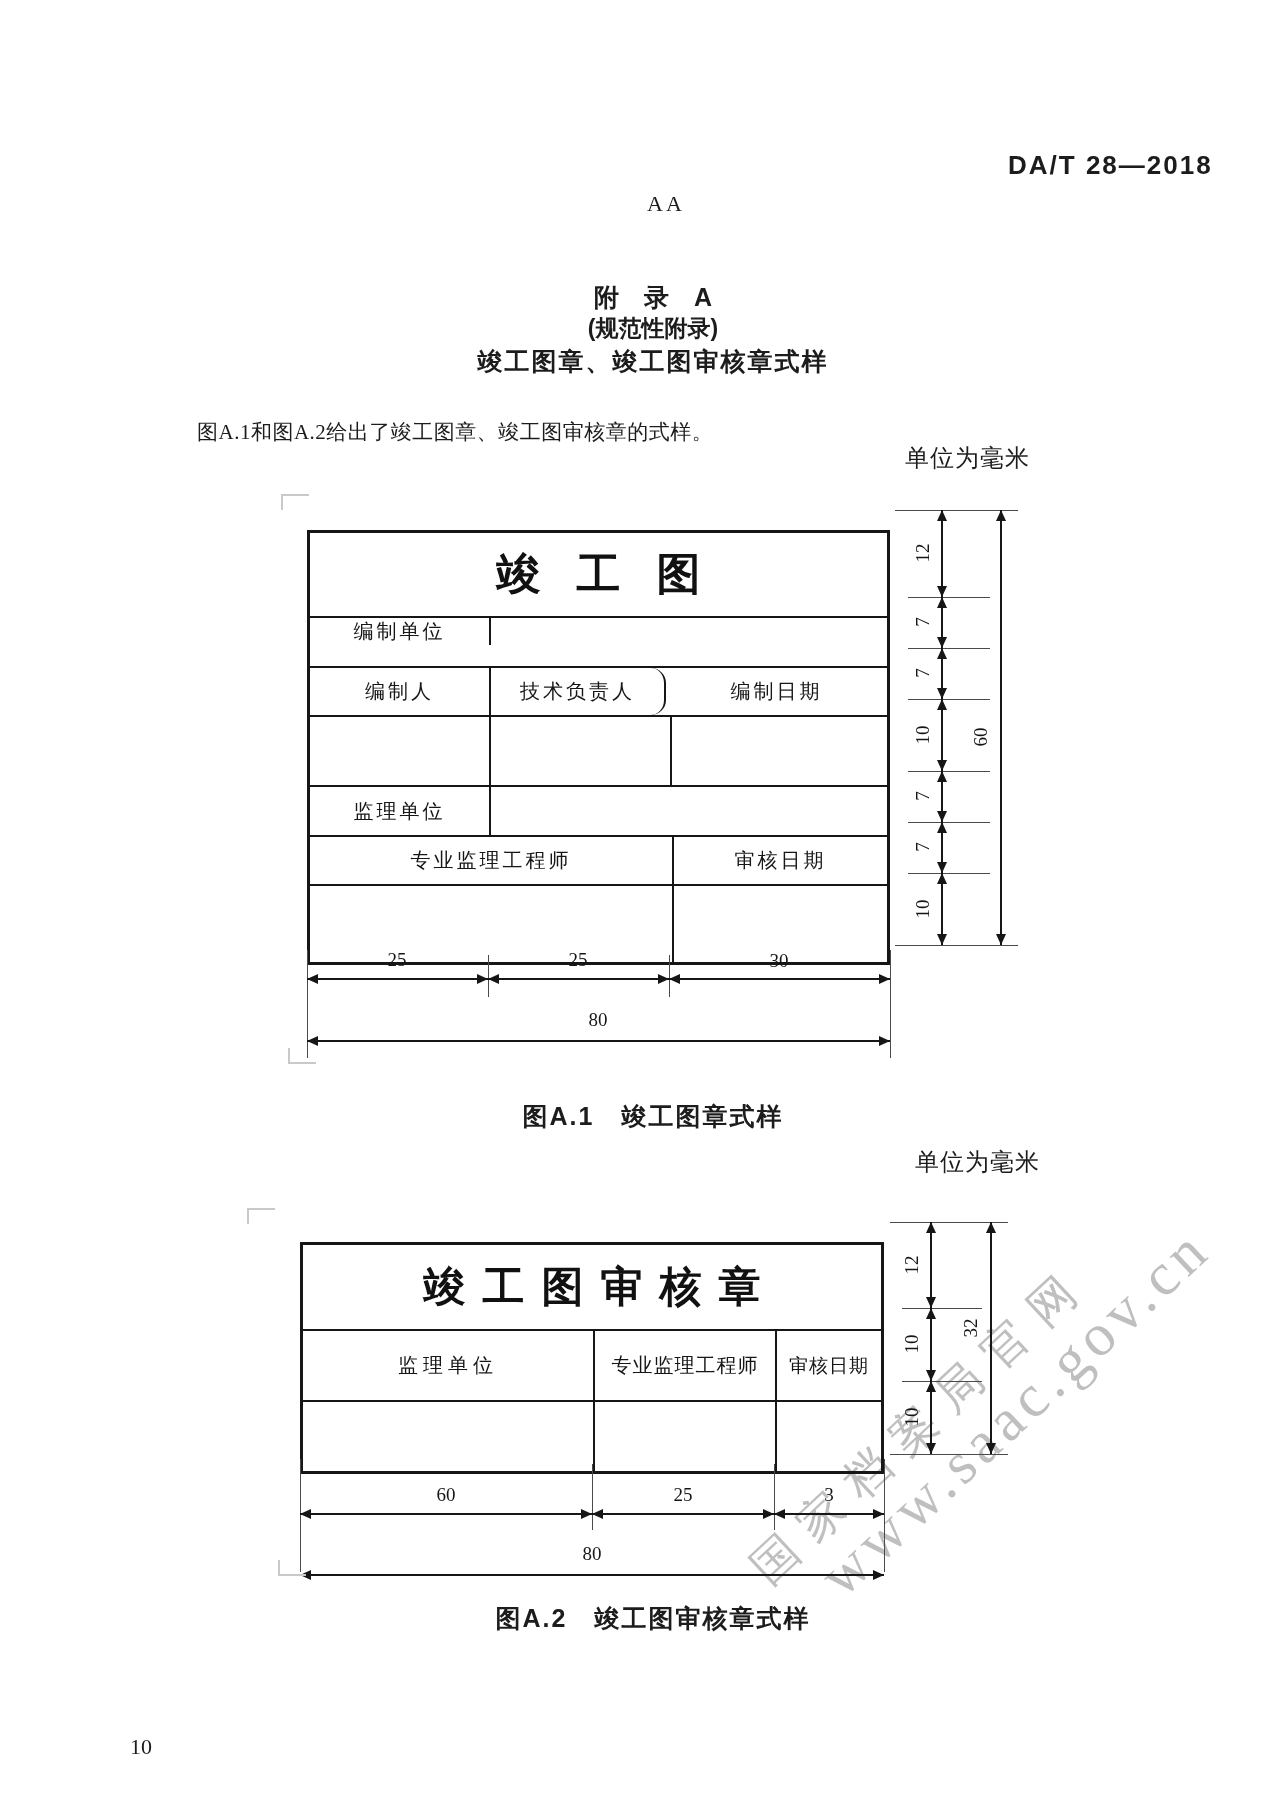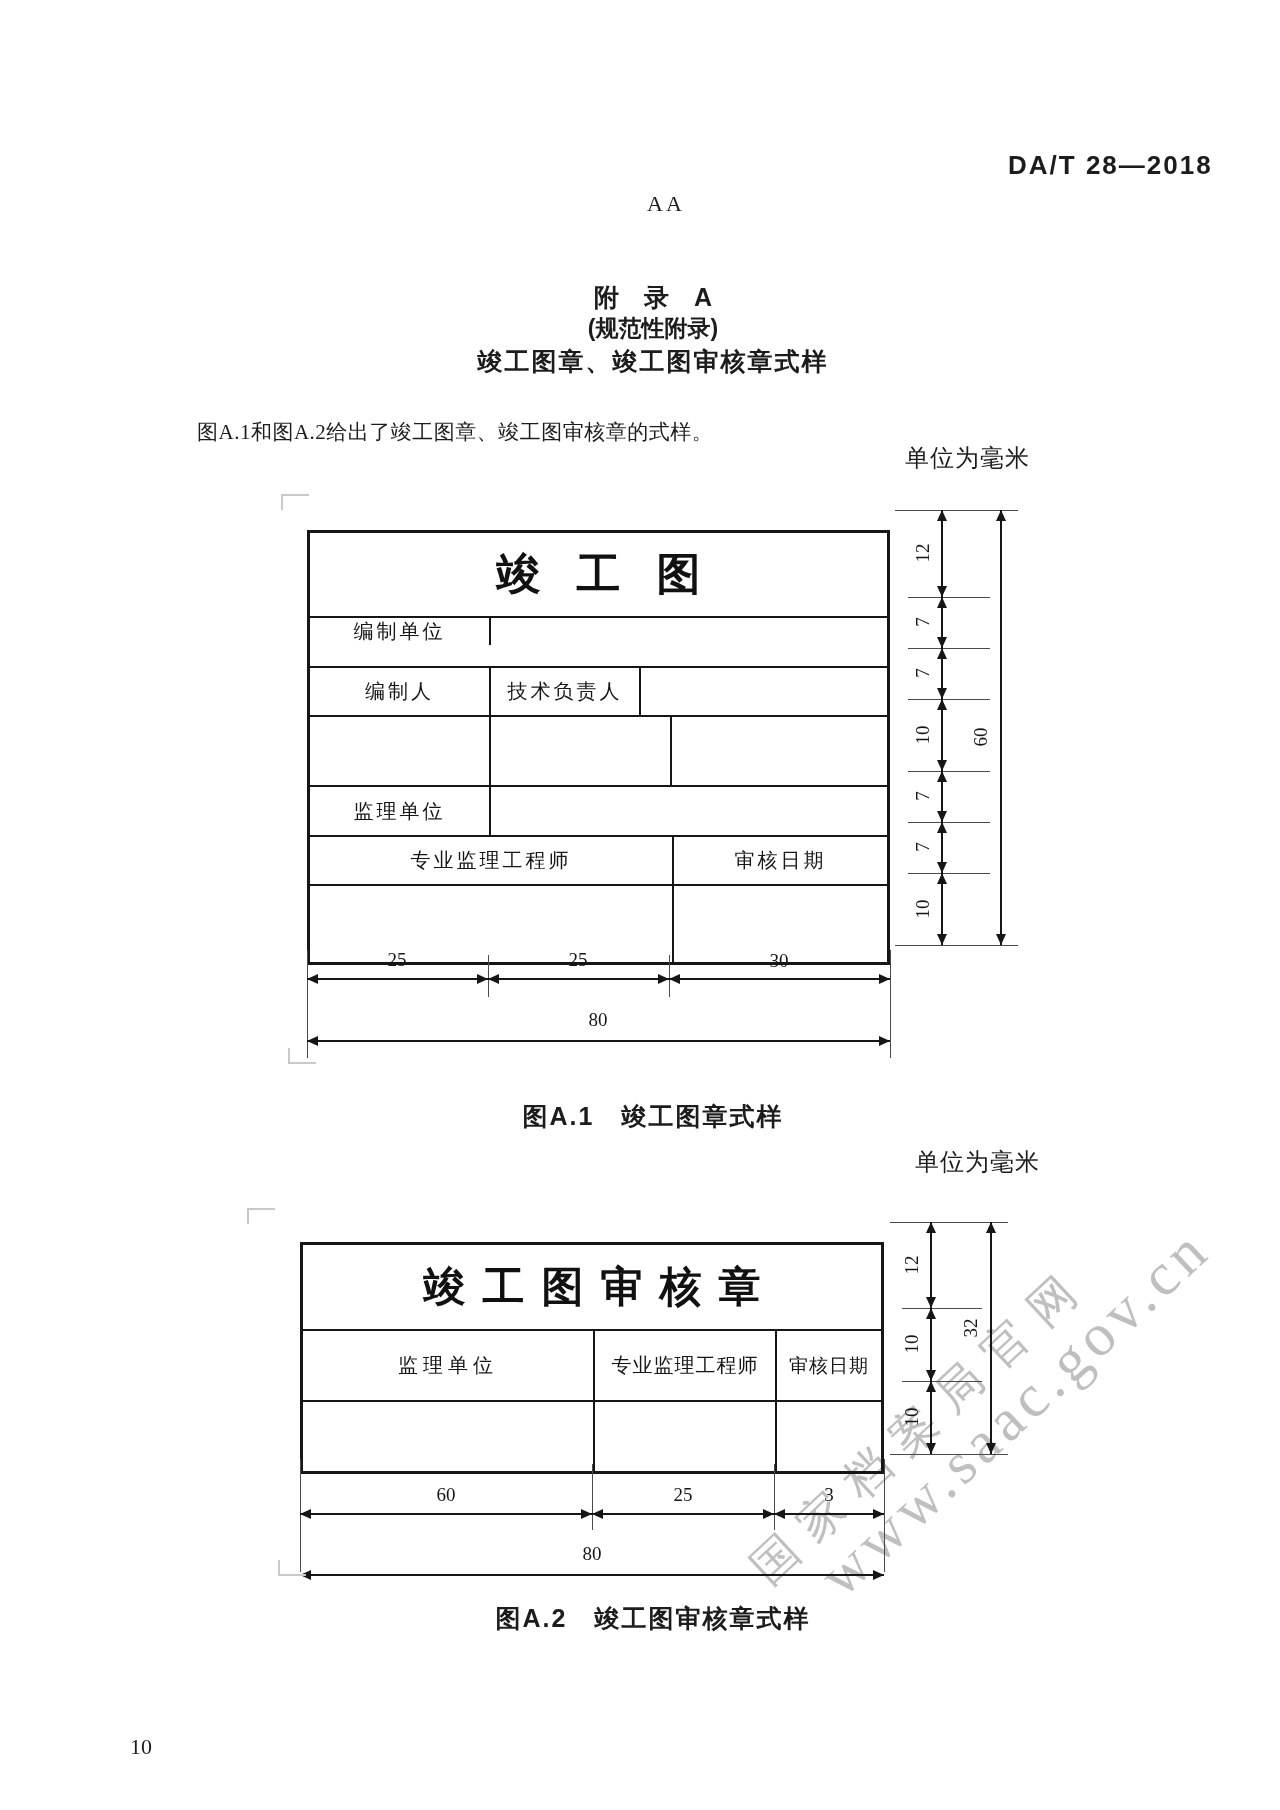--- a/index.html
+++ b/index.html
@@ -73,21 +73,22 @@
     <div class="tbl" style="left:307px;top:510px;width:583px;height:435px;">
       <div class="trow" style="height:85px;">
         <div class="tcell nor stamp-title" style="flex:1;font-size:44px;letter-spacing:36px;padding-left:36px;">竣工图</div>
       </div>
       <div class="trow" style="height:50px;flex-direction:column;">
         <div class="tcell" style="width:181px;">编制单位</div>
         <div class="tcell nor" style="flex:1;"></div>
       </div>
       <div class="trow" style="height:49px;">
         <div class="tcell" style="width:181px;">编制人</div>
-        <div class="tcell" style="width:150px;">技术负责人</div>
+        <div class="tcell" style="width:175px;border-radius:15px;">技术负责人</div>
+        <div class="tcell nor" style="flex:1;">编制日期</div>
       </div>
       <div class="trow" style="height:70px;">
         <div class="tcell" style="width:181px;"></div>
         <div class="tcell" style="width:181px;"></div>
         <div class="tcell nor" style="flex:1;"></div>
       </div>
       <div class="trow" style="height:50px;">
         <div class="tcell" style="width:181px;">监理单位</div>
         <div class="tcell nor" style="flex:1;"></div>
       </div>

